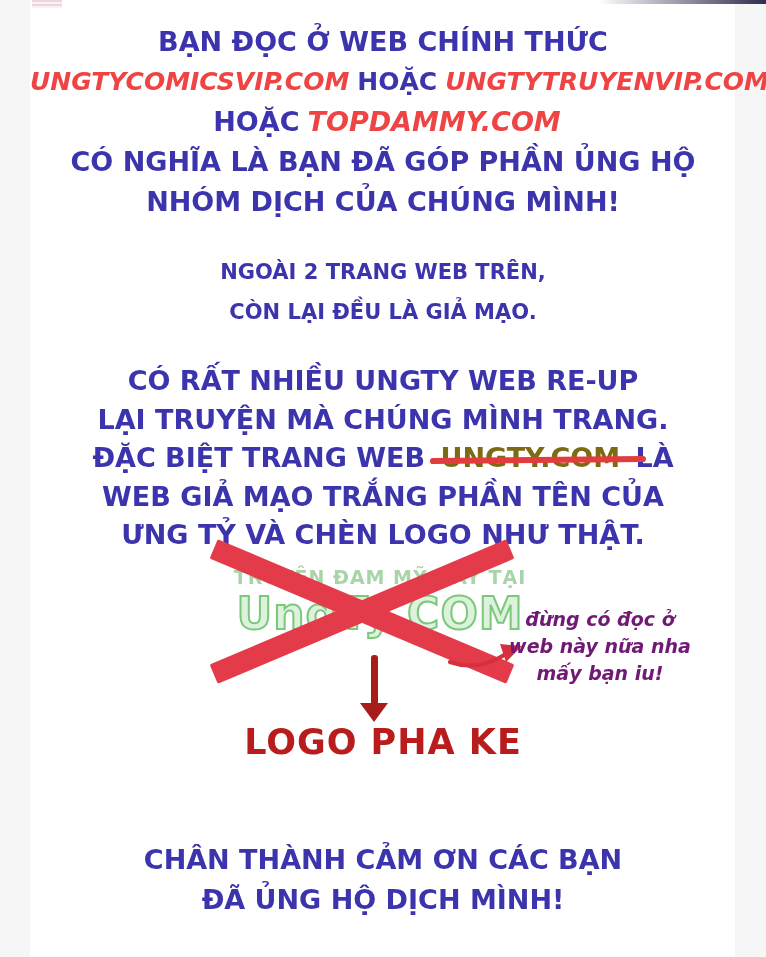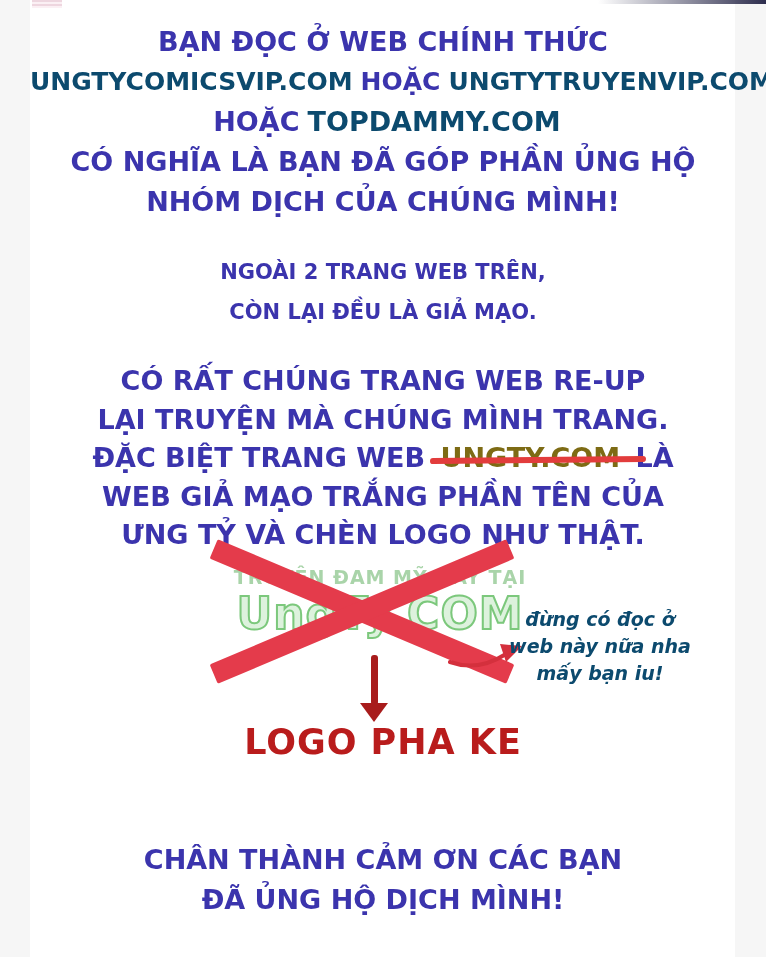--- a/index.html
+++ b/index.html
@@ -22,21 +22,21 @@
     position: absolute; left: 32px; top: 0; width: 30px; height: 8px;
     background: repeating-linear-gradient(to bottom, #eed6df 0 2px, #fbf0f4 2px 4px);
   }
   .prev-panel-remnant-navy {
     position: absolute; left: 598px; top: 0; width: 168px; height: 4px;
     background: linear-gradient(to right, rgba(46,46,78,0), #2e2e4e);
   }
 
   .txt { position: absolute; left: 30px; width: 706px; text-align: center; }
   .blue  { color: #3b34ad; }
-  .red   { color: #0c4a6e; }
+  .red   { color: #ef4444; font-style: italic; }
 
   .header-block { top: 22px; font-size: 27px; line-height: 40px; }
   .header-block .urls-line { font-size: 25px; letter-spacing: 0; }
   .or-gap { margin: 0 8px; }
 
   .notice-block { top: 252px; font-size: 21px; line-height: 40px; }
 
   .warning-block { top: 362px; font-size: 27px; line-height: 38.5px; }
   .fake-site {
     position: relative;
@@ -75,21 +75,21 @@
     background: #e43b4b; border-radius: 2px;
   }
   .red-x .bar.a { transform: rotate(22.9deg); }
   .red-x .bar.b { transform: rotate(-22.9deg); }
 
   .curved-arrow { position: absolute; left: 448px; top: 636px; }
 
   .handwritten-note {
     position: absolute; left: 505px; top: 606px; width: 190px;
     text-align: center; font-size: 19px; line-height: 27px;
-    color: #0c4a6e; font-style: italic; letter-spacing: 0;
+    color: #701a75; font-style: italic; letter-spacing: 0;
   }
 
   .down-arrow { position: absolute; left: 360px; top: 655px; width: 28px; height: 68px; }
   .down-arrow .shaft {
     position: absolute; left: 11px; top: 0; width: 7px; height: 50px;
     background: #a81c1c; border-radius: 3px;
   }
   .down-arrow .head {
     position: absolute; left: 0; top: 48px;
     width: 0; height: 0;
@@ -127,21 +127,21 @@
     <div>CÓ NGHĨA LÀ BẠN ĐÃ GÓP PHẦN ỦNG HỘ</div>
     <div>NHÓM DỊCH CỦA CHÚNG MÌNH!</div>
   </div>
 
   <div class="txt notice-block blue">
     <div>NGOÀI 2 TRANG WEB TRÊN,</div>
     <div>CÒN LẠI ĐỀU LÀ GIẢ MẠO.</div>
   </div>
 
   <div class="txt warning-block blue">
-    <div>CÓ RẤT CHÚNG TRANG WEB RE-UP</div>
+    <div>CÓ RẤT NHIỀU UNGTY WEB RE-UP</div>
     <div>LẠI TRUYỆN MÀ CHÚNG MÌNH TRANG.</div>
     <div>
       <span>ĐẶC BIỆT TRANG WEB</span>
       <span class="fake-site"><span>UNGTY.COM</span><span class="strike-line"></span></span>
       <span>LÀ</span>
     </div>
     <div>WEB GIẢ MẠO TRẮNG PHẦN TÊN CỦA</div>
     <div>ƯNG TỶ VÀ CHÈN LOGO NHƯ THẬT.</div>
   </div>
 

